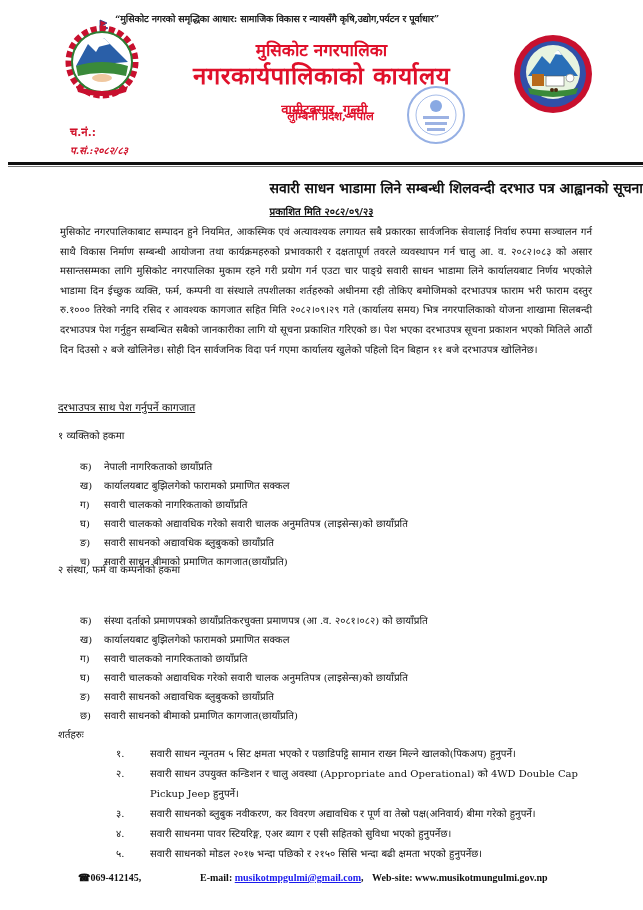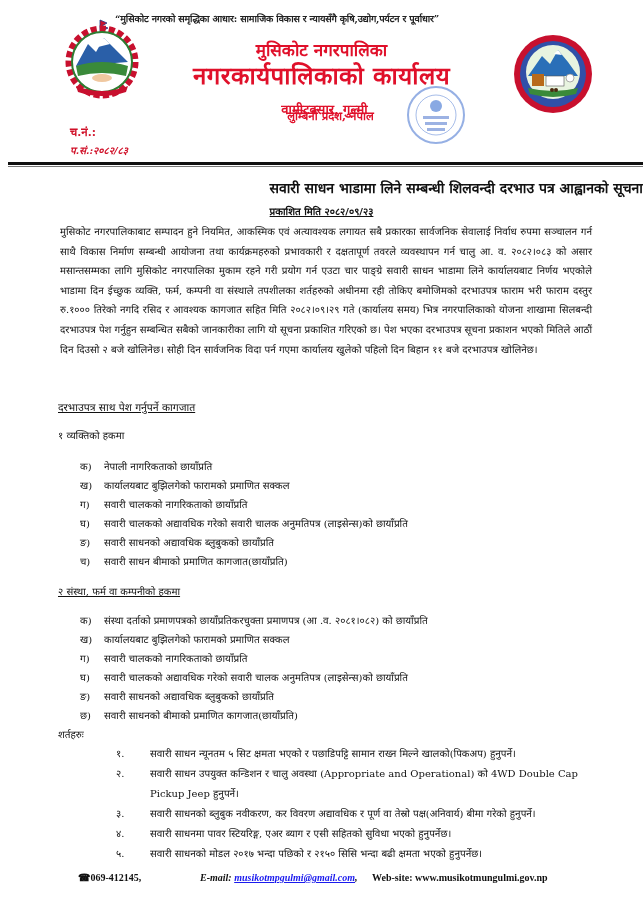--- a/index.html
+++ b/index.html
@@ -96,33 +96,33 @@
 
 <div class="abs sec" style="left:58px; top:428px;">१ व्यक्तिको हकमा</div>
 
 <div class="abs item" style="left:80px; top:459px;"><span class="lbl">क)</span><span>नेपाली नागरिकताको छायाँप्रति</span></div>
 <div class="abs item" style="left:80px; top:478px;"><span class="lbl">ख)</span><span>कार्यालयबाट बुझिलगेको फारामको प्रमाणित सक्कल</span></div>
 <div class="abs item" style="left:80px; top:497px;"><span class="lbl">ग)</span><span>सवारी चालकको नागरिकताको छायाँप्रति</span></div>
 <div class="abs item" style="left:80px; top:516px;"><span class="lbl">घ)</span><span>सवारी चालकको अद्यावधिक गरेको सवारी चालक अनुमतिपत्र (लाइसेन्स)को छायाँप्रति</span></div>
 <div class="abs item" style="left:80px; top:535px;"><span class="lbl">ङ)</span><span>सवारी साधनको अद्यावधिक ब्लुबुकको छायाँप्रति</span></div>
 <div class="abs item" style="left:80px; top:554px;"><span class="lbl">च)</span><span>सवारी साधन बीमाको प्रमाणित कागजात(छायाँप्रति)</span></div>
 
-<div class="abs sec" style="left:58px; top:584px;text-decoration:underline;">२ संस्था, फर्म वा कम्पनीको हकमा</div>
+<div class="abs sec" style="left:58px; top:562px;">२ संस्था, फर्म वा कम्पनीको हकमा</div>
 
 <div class="abs item" style="left:80px; top:613px;"><span class="lbl">क)</span><span>संस्था दर्ताको प्रमाणपत्रको छायाँप्रतिकरचुक्ता प्रमाणपत्र (आ .व. २०८१।०८२) को छायाँप्रति</span></div>
 <div class="abs item" style="left:80px; top:632px;"><span class="lbl">ख)</span><span>कार्यालयबाट बुझिलगेको फारामको प्रमाणित सक्कल</span></div>
 <div class="abs item" style="left:80px; top:651px;"><span class="lbl">ग)</span><span>सवारी चालकको नागरिकताको छायाँप्रति</span></div>
 <div class="abs item" style="left:80px; top:670px;"><span class="lbl">घ)</span><span>सवारी चालकको अद्यावधिक गरेको सवारी चालक अनुमतिपत्र (लाइसेन्स)को छायाँप्रति</span></div>
 <div class="abs item" style="left:80px; top:689px;"><span class="lbl">ङ)</span><span>सवारी साधनको अद्यावधिक ब्लुबुकको छायाँप्रति</span></div>
 <div class="abs item" style="left:80px; top:708px;"><span class="lbl">छ)</span><span>सवारी साधनको बीमाको प्रमाणित कागजात(छायाँप्रति)</span></div>
 
 <div class="abs cond" style="left:58px; top:727px;">शर्तहरुः</div>
 
 <div class="abs cond" style="left:116px; top:746px; width:480px; white-space:nowrap;"><span class="num">१.</span><span>सवारी साधन न्यूनतम ५ सिट क्षमता भएको र पछाडिपट्टि सामान राख्न मिल्ने खालको(पिकअप) हुनुपर्ने।</span></div>
 <div class="abs cond" style="left:116px; top:766px; width:500px; white-space:nowrap;"><span class="num">२.</span><span>सवारी साधन उपयुक्त कन्डिशन र चालु अवस्था (Appropriate and Operational) को 4WD Double Cap</span></div>
 <div class="abs cond" style="left:150px; top:786px; white-space:nowrap;">Pickup Jeep हुनुपर्ने।</div>
 <div class="abs cond" style="left:116px; top:806px; width:500px; white-space:nowrap;"><span class="num">३.</span><span>सवारी साधनको ब्लुबुक नवीकरण, कर विवरण अद्यावधिक र पूर्ण वा तेस्रो पक्ष(अनिवार्य) बीमा गरेको हुनुपर्ने।</span></div>
 <div class="abs cond" style="left:116px; top:826px; width:500px; white-space:nowrap;"><span class="num">४.</span><span>सवारी साधनमा पावर स्टियरिङ्ग, एअर ब्याग र एसी सहितको सुविधा भएको हुनुपर्नेछ।</span></div>
 <div class="abs cond" style="left:116px; top:846px; width:500px; white-space:nowrap;"><span class="num">५.</span><span>सवारी साधनको मोडल २०१७ भन्दा पछिको र २१५० सिसि भन्दा बढी क्षमता भएको हुनुपर्नेछ।</span></div>
 
 <div class="abs footer" style="left:78px;"><span>☎</span><span>069-412145,</span></div>
-<div class="abs footer" style="left:200px;font-style:italic;"><span>E-mail:</span> <a href="#">musikotmpgulmi@gmail.com</a><span>,</span></div>
+<div class="abs footer" style="left:200px;"><span>E-mail:</span> <a href="#">musikotmpgulmi@gmail.com</a><span>,</span></div>
 <div class="abs footer" style="left:372px;text-align:right;"><span>Web-site:</span> <span>www.musikotmungulmi.gov.np</span></div>
 
 </body></html>

